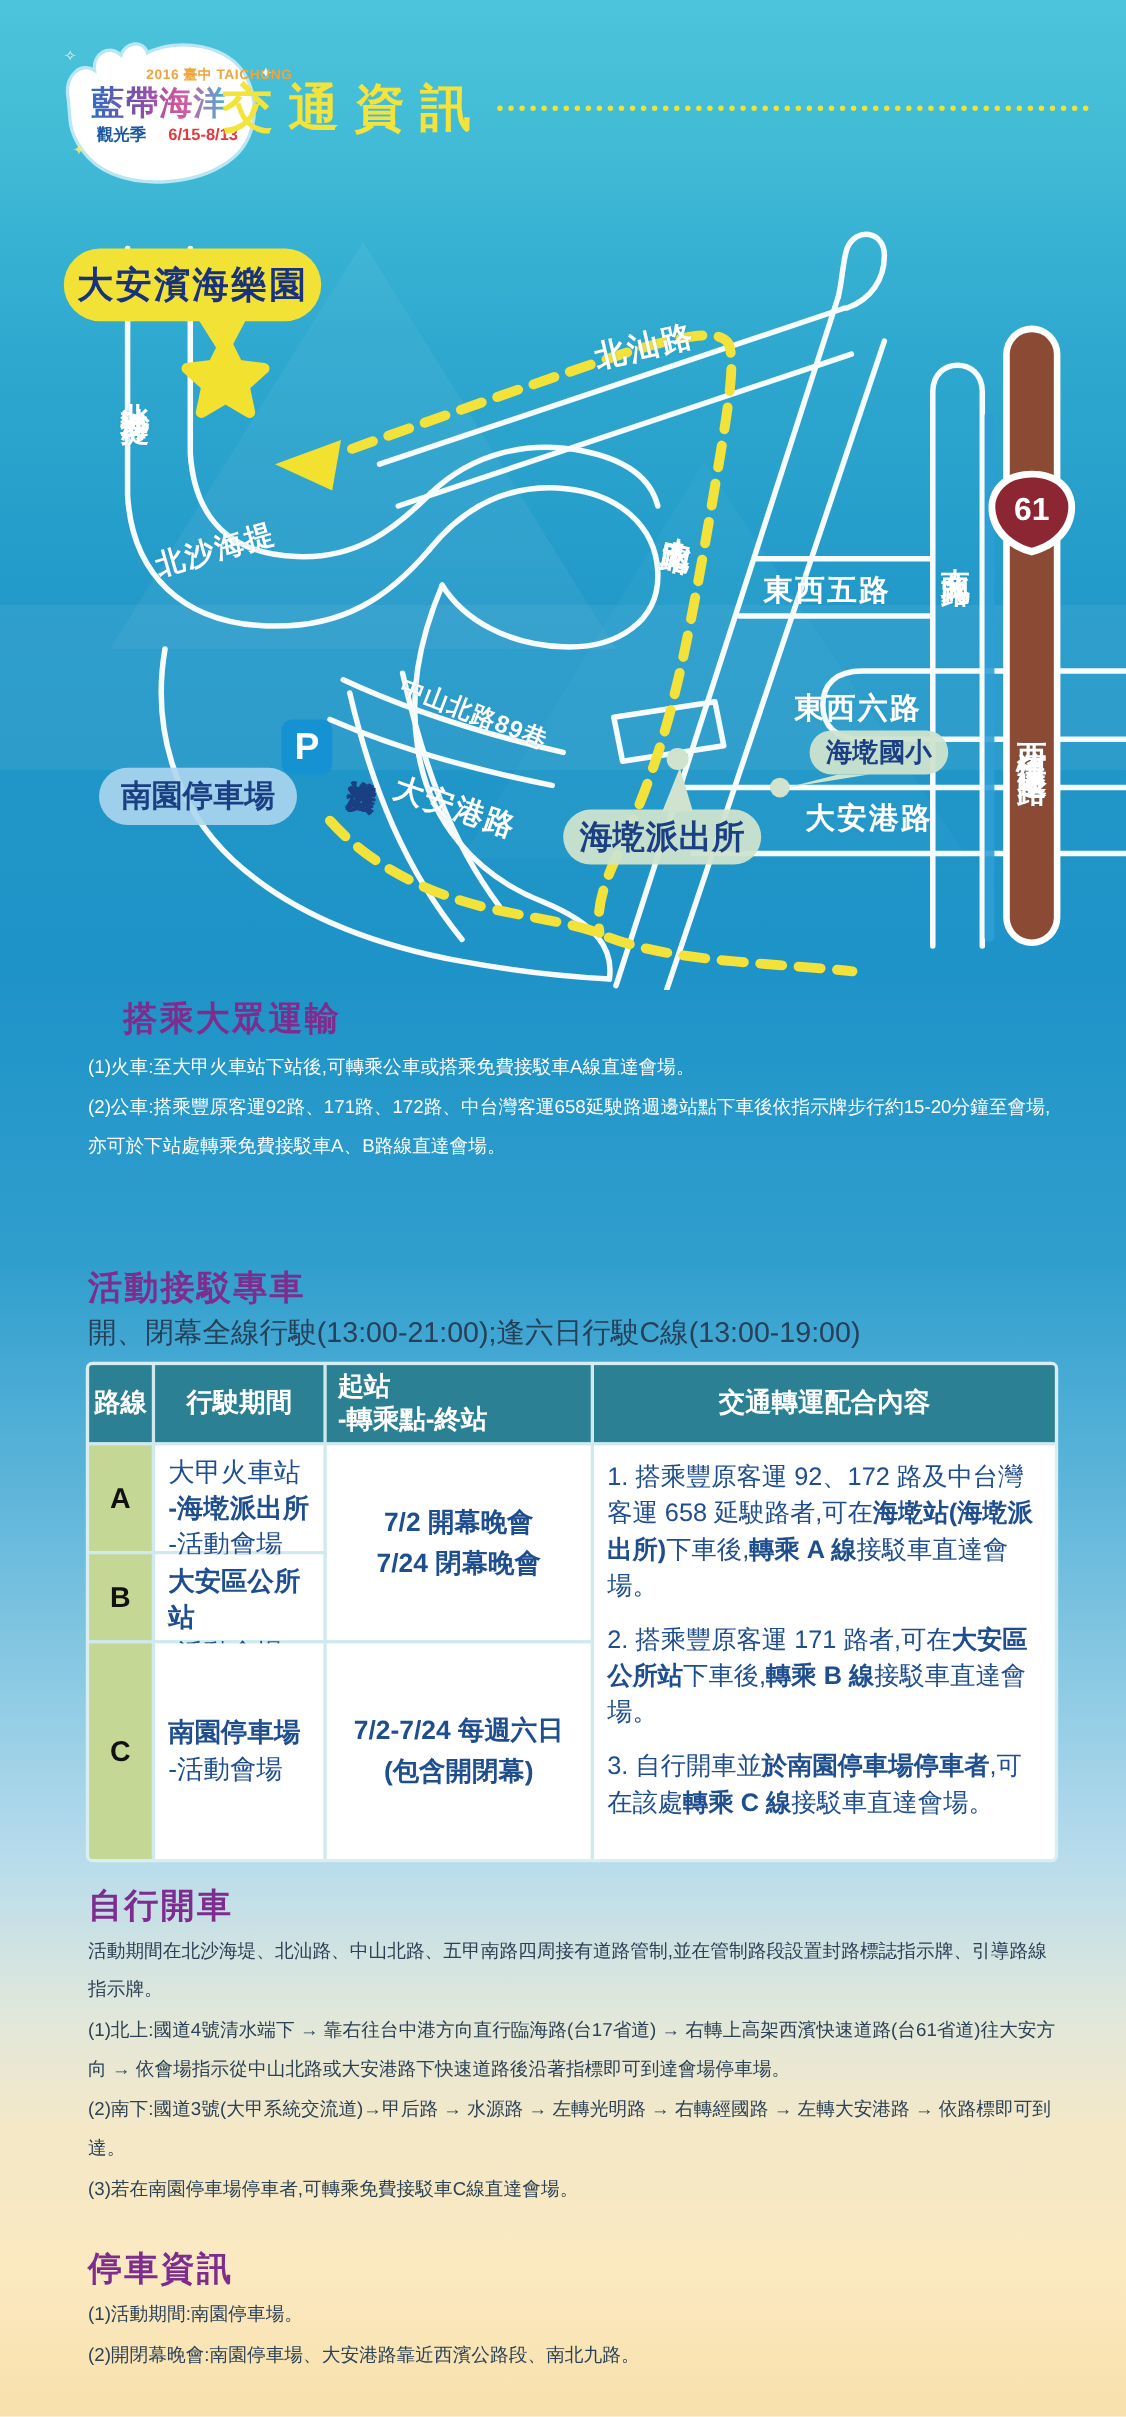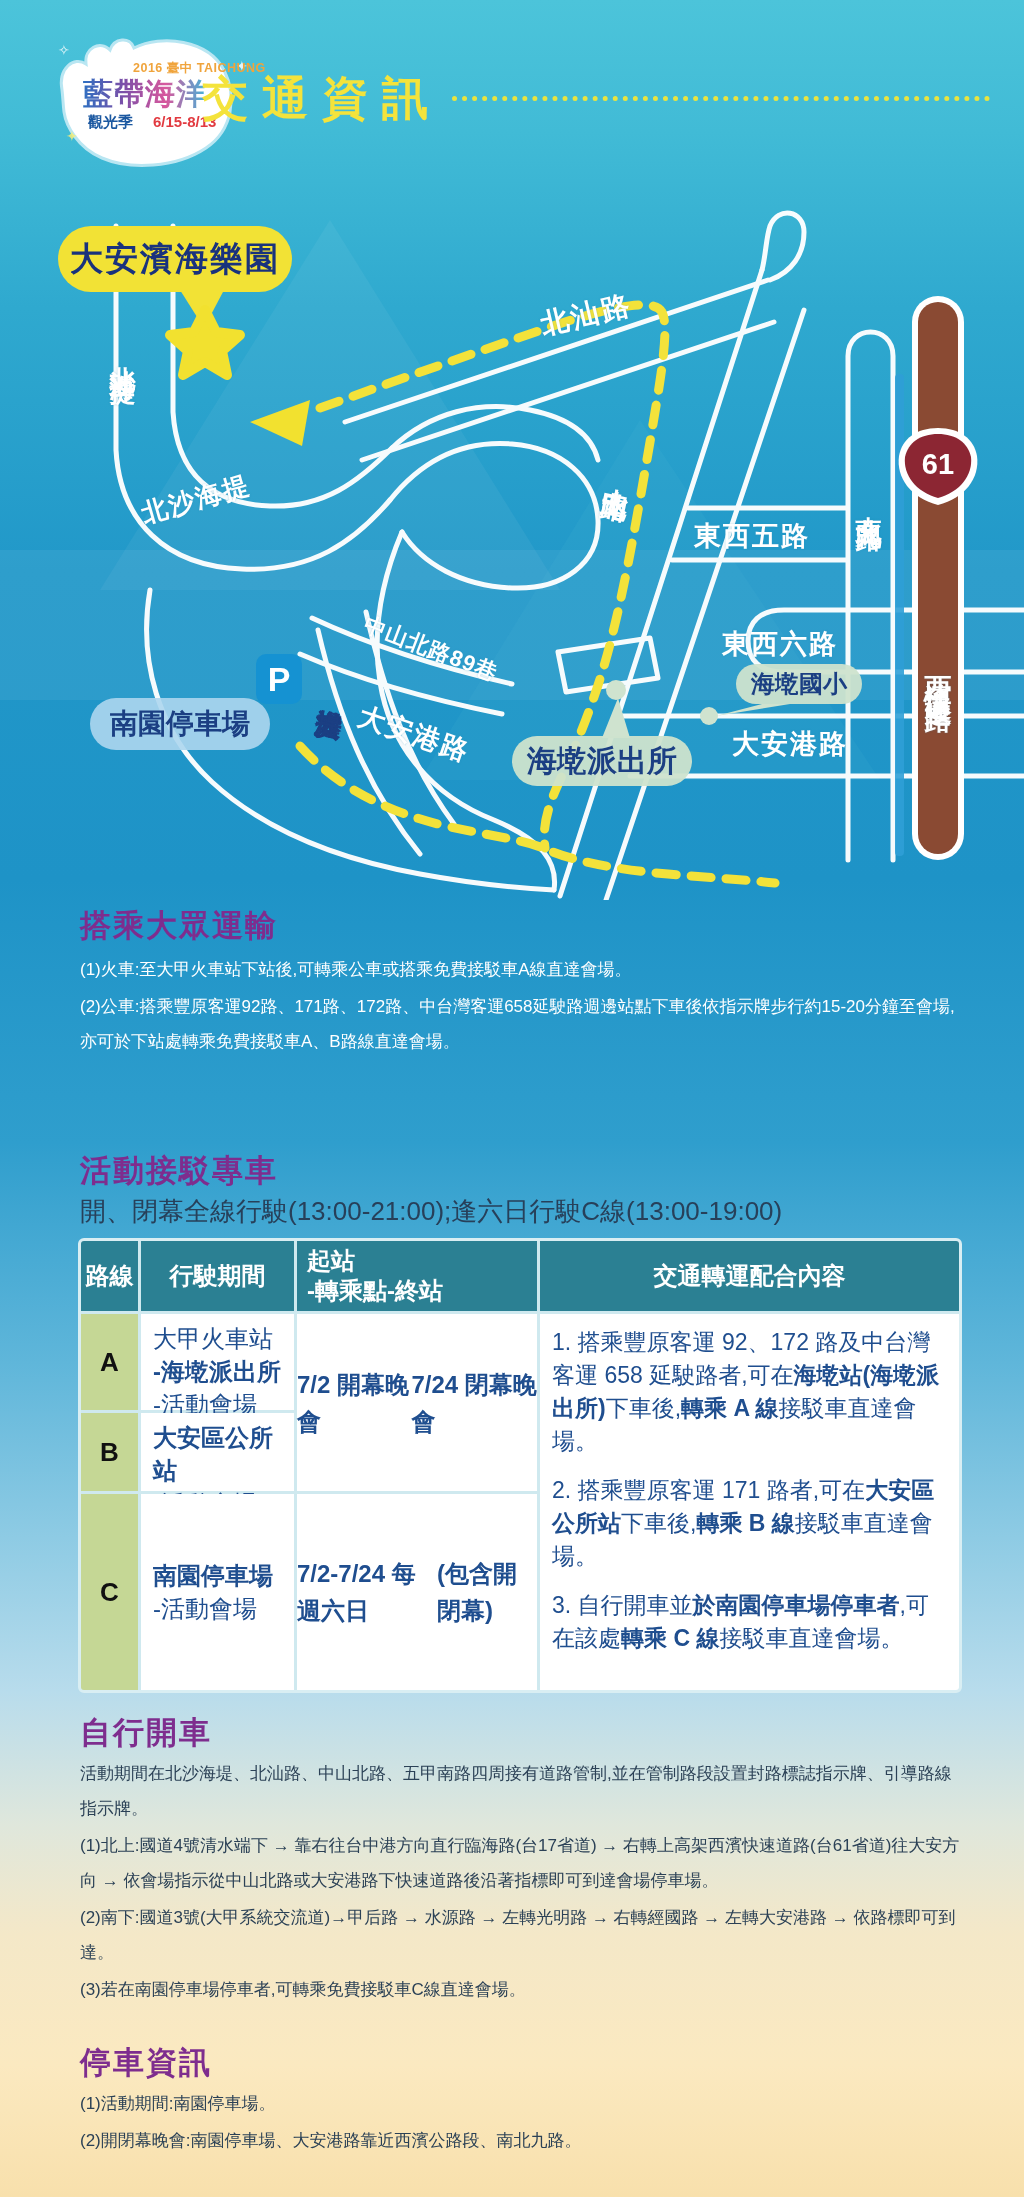--- a/index.html
+++ b/index.html
@@ -39,21 +39,21 @@
   
   .shuttle-table{position:absolute;left:78px;top:1238px;width:878px;display:grid;
     grid-template-columns:57px 153px 240px 1fr;grid-template-rows:70px 96px 78px 196px;
     gap:3px;background:#cfe9ef;border:3px solid #d9eef3;border-radius:6px;overflow:hidden;}
   .shuttle-table>div{background:#fff;}
   .th{background:#2b8093 !important;color:#fff;font-weight:bold;font-size:24px;display:flex;align-items:center;justify-content:center;text-align:center;white-space:pre-line;line-height:30px;}
   .th-start{justify-content:flex-start;padding-left:10px;text-align:left;}
   .route-cell{background:#c5d795 !important;color:#111;font-weight:bold;font-size:26px;display:flex;align-items:center;justify-content:center;}
   .station-cell{color:#1f4e8f;font-size:24px;padding:8px 0 0 12px;}
   .station-cell .ln{line-height:33px;}
-  .period-cell{color:#1f4e8f;display:flex;flex-direction:row;align-items:center;justify-content:center;font-weight:600;}
+  .period-cell{color:#1f4e8f;display:flex;flex-direction:column;align-items:center;justify-content:center;font-weight:600;}
   .period-cell .ln{font-size:24px;line-height:37px;}
   .notes-cell{color:#1f4e8f;padding:12px 12px 0 12px;}
   .notes-cell p{margin:0 0 16px 0;font-size:23px;line-height:33px;}
   .b{font-weight:900;}
   .c-a{grid-column:1;grid-row:2}.s-a{grid-column:2;grid-row:2}
   .c-b{grid-column:1;grid-row:3}.s-b{grid-column:2;grid-row:3}
   .c-c{grid-column:1;grid-row:4}.s-c{grid-column:2;grid-row:4;display:flex;flex-direction:column;justify-content:center;padding-top:0;}
   .p-ab{grid-column:3;grid-row:2/4}.p-c{grid-column:3;grid-row:4}
   .notes{grid-column:4;grid-row:2/5}
 </style>
@@ -147,21 +147,21 @@
     <div class="map-label" style="left:356px;top:556px;font-size:27px;letter-spacing:2px;transform:rotate(19deg);">大安港路</div>
     <div class="map-label vert" style="left:300px;top:528px;height:195px;font-size:27px;color:#1b3f83;text-shadow:none;transform:rotate(10deg);">大安港海提</div>
     <div class="pill" style="left:736px;top:504px;width:126px;height:40px;border-radius:20px;background:rgba(206,227,206,.95);font-size:24px;">海墘國小</div>
     <div class="pill" style="left:512px;top:576px;width:180px;height:50px;border-radius:25px;background:rgba(206,227,206,.95);font-size:30px;">海墘派出所</div>
     <div class="pill" style="left:90px;top:538px;width:180px;height:52px;border-radius:26px;background:rgba(173,214,238,.9);font-size:28px;">南園停車場</div>
     <div class="p-icon">P</div>
     <div class="shield-txt">61</div>
     <div class="map-label vert" style="left:920px;top:362px;height:300px;font-size:27px;letter-spacing:6px;width:36px;text-align:center;">西濱快速道路</div>
   </div>
 
-  <div class="sec-heading" style="top:905px;">搭乘大眾運輸</div>
+  <div class="sec-heading" style="top:905px;margin-left:32px;">搭乘大眾運輸</div>
   <div class="body-block transit-body" style="top:952px;">
       <p>(1)火車:至大甲火車站下站後,可轉乘公車或搭乘免費接駁車A線直達會場。</p>
       <p>(2)公車:搭乘豐原客運92路、171路、172路、中台灣客運658延駛路週邊站點下車後依指示牌步行約15-20分鐘至會場,亦可於下站處轉乘免費接駁車A、B路線直達會場。</p>
     </div>
 
   <div class="sec-heading" style="top:1150px;">活動接駁專車</div>
   <div class="sub-line" style="top:1194px;">開、閉幕全線行駛(13:00-21:00);逢六日行駛C線(13:00-19:00)</div>
 
   <div class="shuttle-table">
     <div class="th">路線</div>

